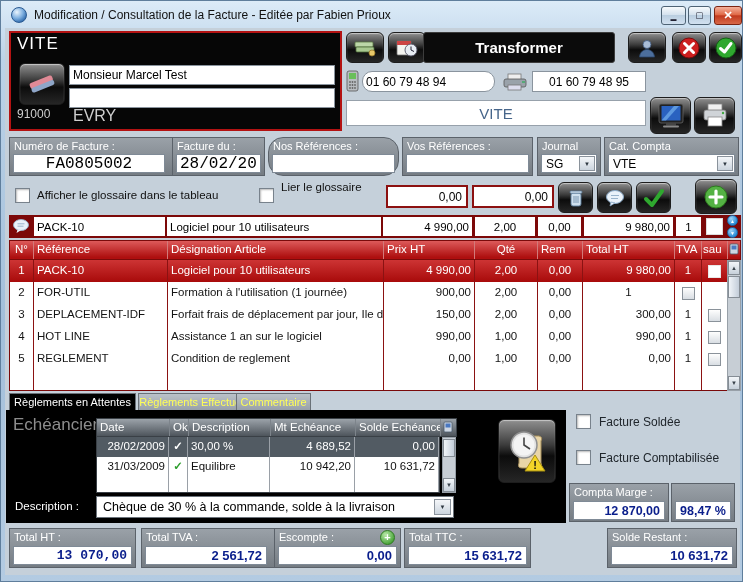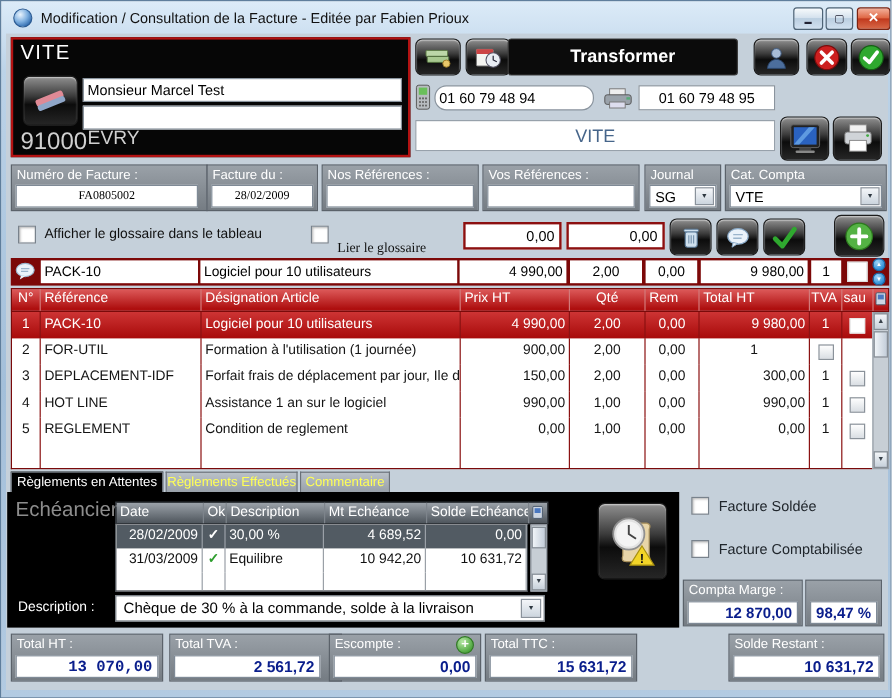--- a/index.html
+++ b/index.html
@@ -17,40 +17,40 @@
     display:flex; align-items:center; justify-content:center; font-size:9px; }
   .winbtn.close-b { background:linear-gradient(#f3b19c,#e06a48 45%,#c13a1e 52%,#d86848); color:#fff;
     border-color:#7c2412; font-weight:bold; font-size:11px; }
   
   .content-bg { position:absolute; left:4px; top:27px; width:735px; height:547px; background:#c5d0da; }
 
   
   .cust-box { position:absolute; left:8px; top:30px; width:333px; height:100px; background:#060606;
     border:2px solid #b31212; }
   .cust-code { position:absolute; left:6px; top:1px; color:#fff; font-size:17px; letter-spacing:1px; }
-  .cust-zip { position:absolute; left:6px; top:74px; color:#cfcfcf; font-size:20px; }
+  .cust-zip { position:absolute; left:6px; top:74px; color:#cfcfcf; font-size:12px; }
   .cust-city { position:absolute; left:62px; top:74px; color:#cfcfcf; font-size:16px; }
   .erase-btn { left:8px; top:30px; width:46px; height:42px; }
   .in { position:absolute; background:#fff; border:1px solid #8a949e; font-family:inherit; font-size:12px; color:#000; padding:0 3px; }
 
   
   .gbtn { position:absolute; border-radius:6px; border:1px solid #1d1d1d;
     background:linear-gradient(180deg,#909090,#3c3c3c 40%,#0c0c0c 58%,#262626);
     box-shadow:inset 0 1px 1px rgba(255,255,255,.5); display:flex; align-items:center; justify-content:center; cursor:pointer; }
   .transformer { position:absolute; left:422px; top:31px; width:192px; height:31px; background:#0b0b0b;
     border:1px solid #3c3c3c; border-radius:3px; color:#fff; font-weight:bold; font-size:15px;
     display:flex; align-items:center; justify-content:center; }
   .vite-field { position:absolute; left:345px; top:99px; width:300px; height:26px; background:#fff;
     border:1px solid #97a1ab; color:#46658a; font-size:15px; display:flex; align-items:center; justify-content:center; }
 
   
   .panel { position:absolute; background:linear-gradient(#9aa1a8,#757c83); border:1px solid #5b626a; }
   .plabel { position:absolute; left:4px; top:2px; font-size:11px; color:#fff; white-space:nowrap; }
   .pinput { position:absolute; left:3px; top:16px; height:19px; background:#fff; border:1px solid #7f8a96;
-    font-family:Liberation Serif, serif; font-size:10px; padding:0 3px; }
+    font-family:Liberation Mono, monospace; font-size:16px; padding:0 3px; }
   .sel { position:absolute; left:3px; top:16px; height:19px; background:#fff; border:1px solid #7f8a96; }
   .sel-text { position:absolute; left:4px; top:2px; font-size:12px; color:#000; }
   .sel-arrow { position:absolute; right:1px; top:1px; width:16px; height:15px;
     background:linear-gradient(#f4f6f9,#ccd5de); border:1px solid #8a929b; font-size:6px; color:#2d3740;
     display:flex; align-items:center; justify-content:center; }
 
   .cb { position:absolute; width:15px; height:15px; background:#fff; border:1px solid #78828c;
     box-shadow:inset 1px 1px 2px rgba(0,0,0,.28); }
   .cb-label { position:absolute; font-size:11.5px; color:#101010; white-space:nowrap; }
   .redinput { position:absolute; height:23px; background:#fff; border:2px solid #8c1010; font-family:inherit;
@@ -274,21 +274,21 @@
   </div>
 
   <div class="panel" style="left:8px;top:136px;width:164px;height:39px;">
     <div class="plabel">Numéro de Facture :</div>
     <input class="pinput" style="width: 152px; text-align: center;" value="FA0805002">
   </div>
   <div class="panel" style="left:171px;top:136px;width:93px;height:39px;">
     <div class="plabel">Facture du :</div>
     <input class="pinput" style="width: 85px; text-align: center;" value="28/02/2009">
   </div>
-  <div class="panel" style="left:267px;top:136px;width:131px;height:39px;">
+  <div class="panel" style="left:267px;top:136px;width:131px;height:39px;border-radius:15px;">
     <div class="plabel">Nos Références :</div>
     <input class="pinput" style="width: 123px;" value="">
   </div>
   <div class="panel" style="left:401px;top:136px;width:131px;height:39px;">
     <div class="plabel">Vos Références :</div>
     <input class="pinput" style="width: 123px;" value="">
   </div>
   <div class="panel" style="left:536px;top:136px;width:64px;height:39px;">
     <div class="plabel">Journal</div>
     <div class="sel" style="width:56px;">
@@ -300,21 +300,21 @@
     <div class="plabel">Cat. Compta</div>
     <div class="sel" style="width:127px;">
       <span class="sel-text">VTE</span>
       <span class="sel-arrow">▼</span>
     </div>
   </div>
 
   <div class="cb" style="left:14px;top:187px;"></div>
   <div class="cb-label" style="left:36px;top:188px;">Afficher le glossaire dans le tableau</div>
   <div class="cb" style="left:258px;top:187px;"></div>
-  <div class="cb-label" style="left:280px;top:200px;font-family:Liberation Serif, serif;">Lier le glossaire</div>
+  <div class="cb-label" style="left:280px;top:180px;">Lier le glossaire</div>
   <input class="redinput" style="left: 385px; top: 184px; width: 82px;" value="0,00">
   <input class="redinput" style="left: 471px; top: 184px; width: 82px;" value="0,00">
   <div class="gbtn" style="left:557px;top:181px;width:35px;height:31px;">
     <span>
       <svg width="16" height="20" viewBox="0 0 16 20">
         <rect x="3" y="5" width="10" height="13" rx="2" fill="#cfe0ee" stroke="#5a7a98" stroke-width="0.9"></rect>
         <rect x="2" y="3" width="12" height="2.2" rx="1" fill="#cfe0ee" stroke="#5a7a98" stroke-width="0.8"></rect>
         <path d="M6 8 V15 M8 8 V15 M10 8 V15" stroke="#7a96b0" stroke-width="1"></path>
       </svg>
     </span>
@@ -467,21 +467,21 @@
         <span>▲</span>
       </div>
     <div class="sthumb" style="top:15px;height:22px;"></div>
     <div class="sbtn" style="bottom:0;">
         <span>▼</span>
       </div>
   </div>
 
   <div class="tab active" style="left:8px;width:127px;">Règlements en Attentes</div>
   <div class="tab inactive" style="left:137px;width:110px;">Règlements Effectués</div>
-  <div class="tab inactive" style="left:249px;width:75px;">Commentaire</div>
+  <div class="tab inactive" style="left:235px;width:75px;">Commentaire</div>
 
   <div class="black-panel"></div>
   <div class="ech-title">Echéancier :</div>
 
   <div class="ech-header">
     <div class="hc">Date</div>
     <div class="hc">Ok</div>
     <div class="hc">Description</div>
     <div class="hc">Mt Echéance</div>
     <div class="hc">Solde Echéance</div>

